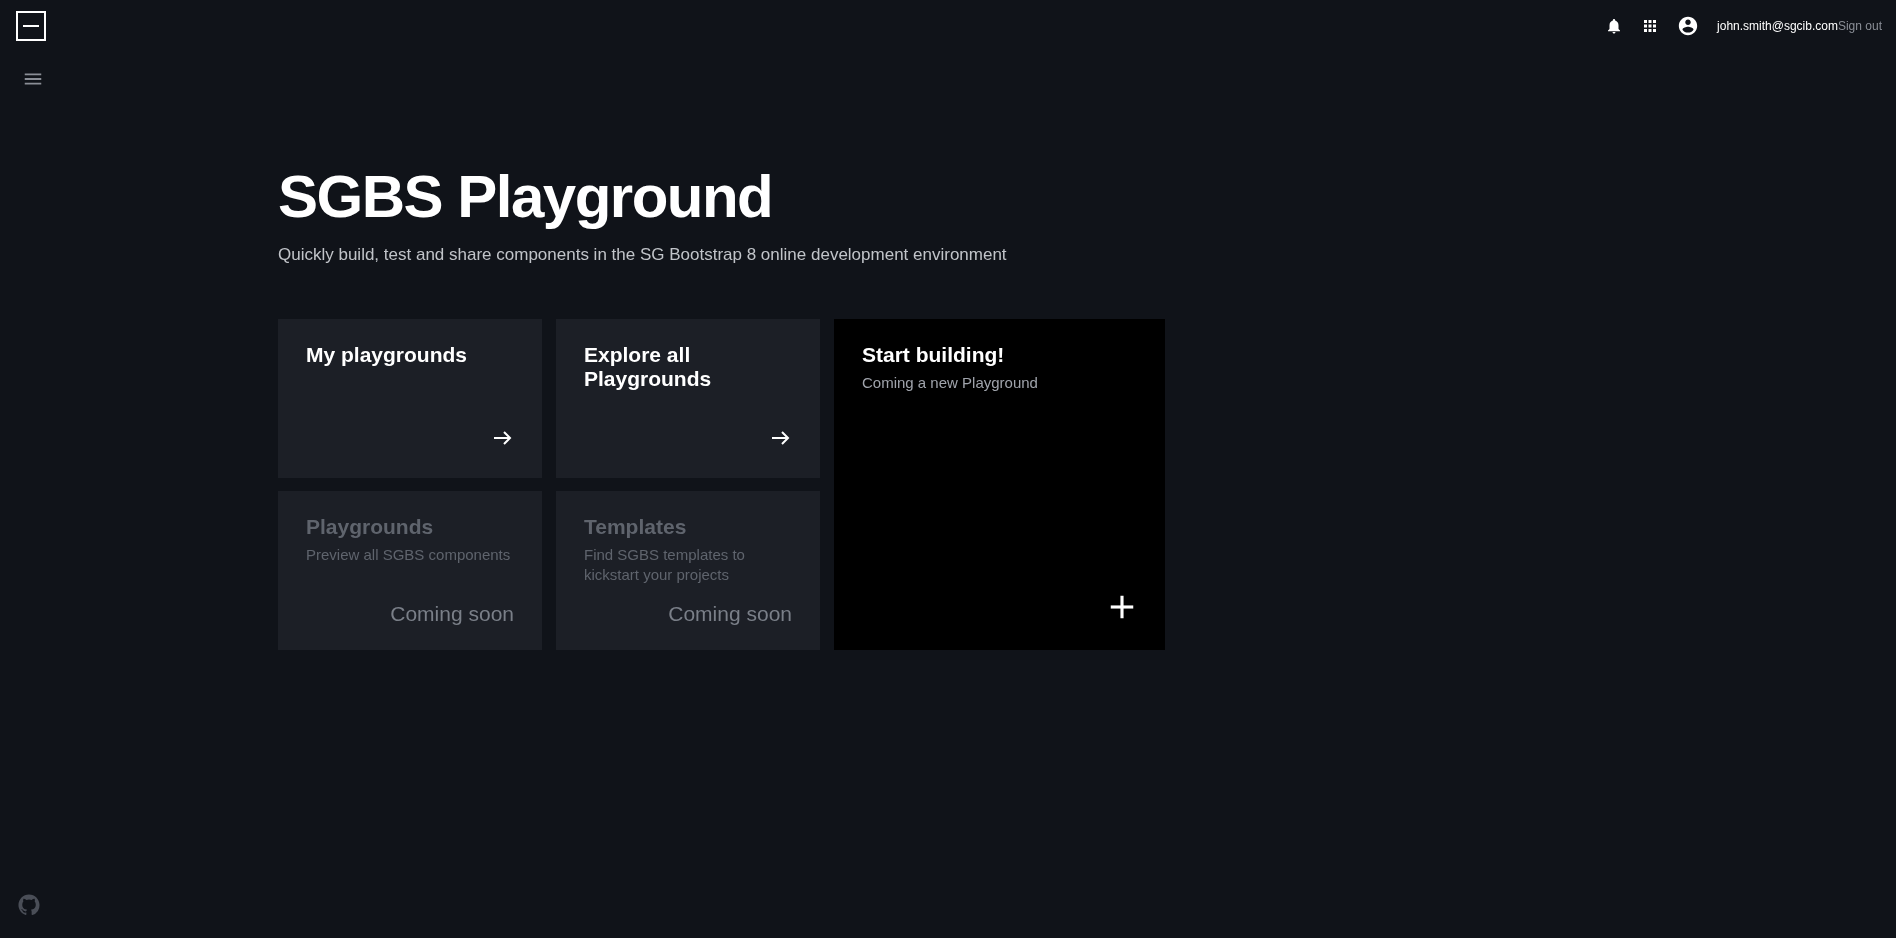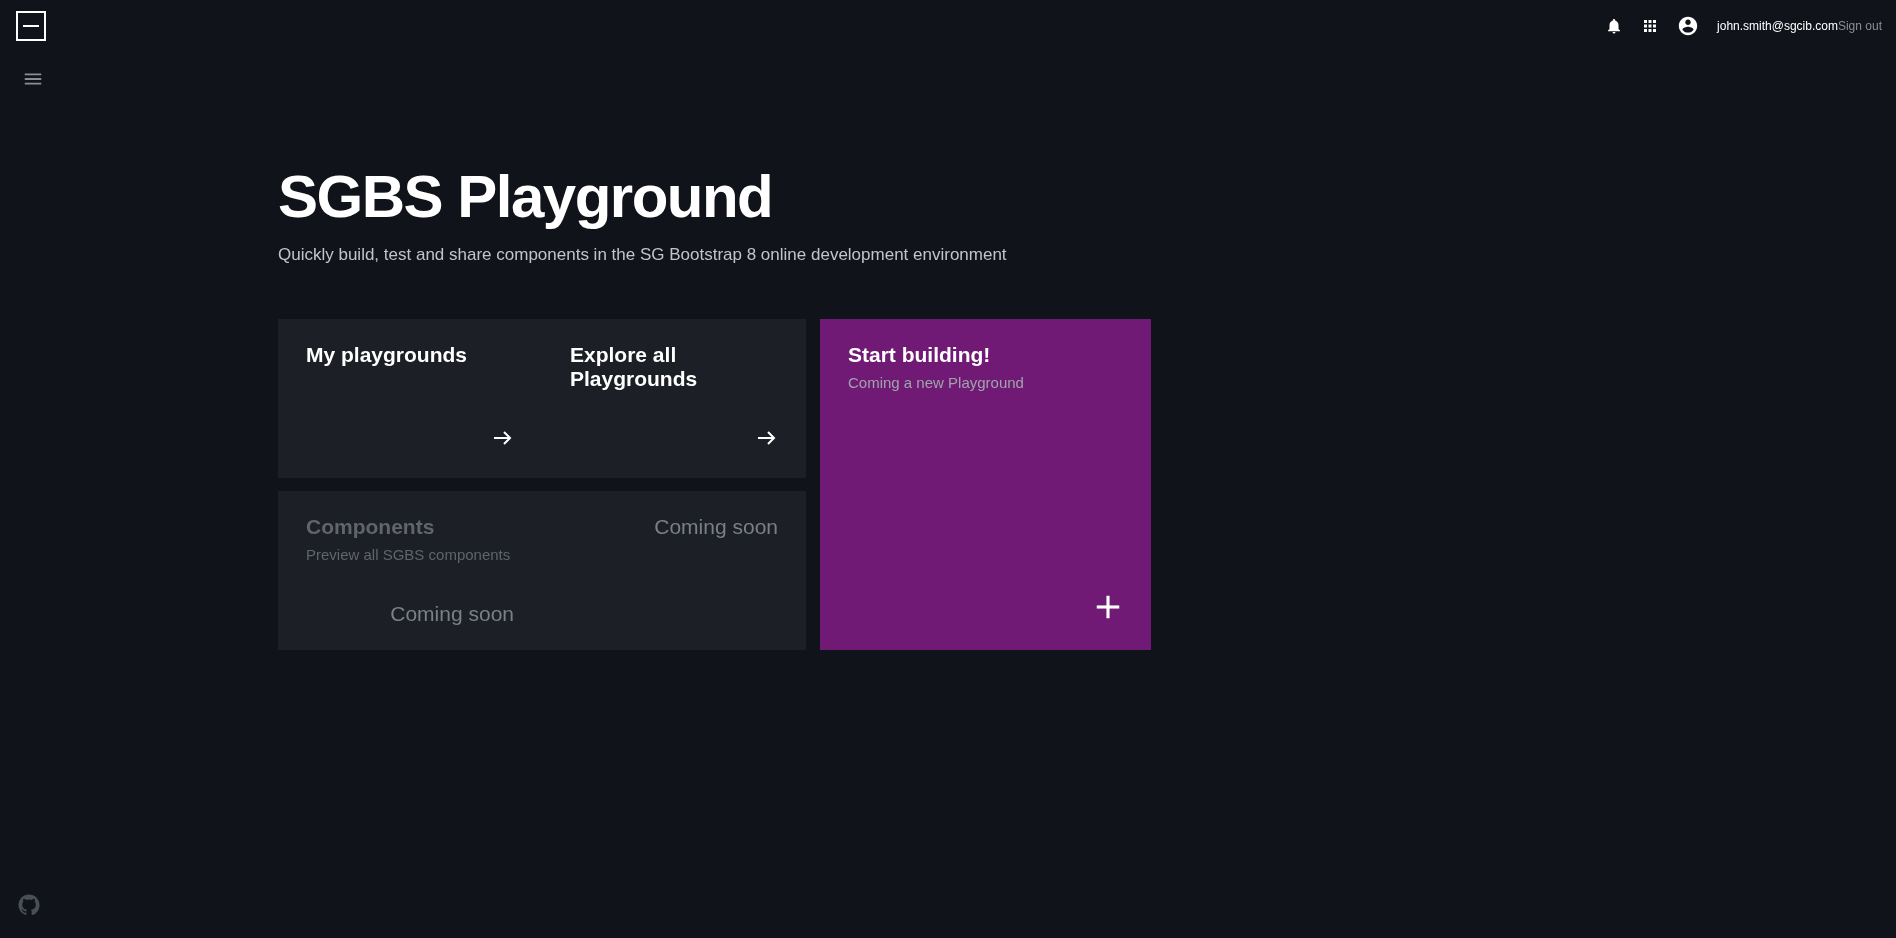--- a/index.html
+++ b/index.html
@@ -104,38 +104,39 @@
   display: flex;
   gap: 14px;
 }
 .cards-left {
   display: flex;
   flex-direction: column;
   gap: 13px;
 }
 .cards-row {
   display: flex;
+  gap: 14px;
   align-items: flex-end;
 }
 .card {
   background: #1c1f26;
   padding: 24px 28px;
   display: flex;
   flex-direction: column;
   justify-content: space-between;
   cursor: pointer;
 }
 .card-small {
   width: 264px;
   height: 159px;
 }
 .card-big {
   width: 331px;
   height: 331px;
-  background: #701a75;
+  background: #000000;
 }
 .card-title {
   font-size: 21px;
   font-weight: 700;
   color: #fff;
   line-height: 1.15;
 }
 .card-title.dim {
   color: #5f646d;
 }
@@ -245,28 +246,32 @@
                   <polyline points="14 6 20 12 14 18"></polyline>
                 </svg>
             </span>
           </div>
         </div>
       </div>
 
       <div class="cards-row">
         <div class="card card-small">
           <div>
-            <div class="card-title dim">Components</div>
+            <div class="card-title dim">Playgrounds</div>
             <div class="card-desc dim">Preview all SGBS components</div>
           </div>
           <div class="card-footer">
             <span class="card-footer-text">Coming soon</span>
           </div>
         </div>
         <div class="card card-small">
+          <div>
+            <div class="card-title dim">Templates</div>
+            <div class="card-desc dim">Find SGBS templates to kickstart your projects</div>
+          </div>
           <div class="card-footer">
             <span class="card-footer-text">Coming soon</span>
           </div>
         </div>
       </div>
     </div>
 
     <div class="card card-big">
       <div>
         <div class="card-title">Start building!</div>

